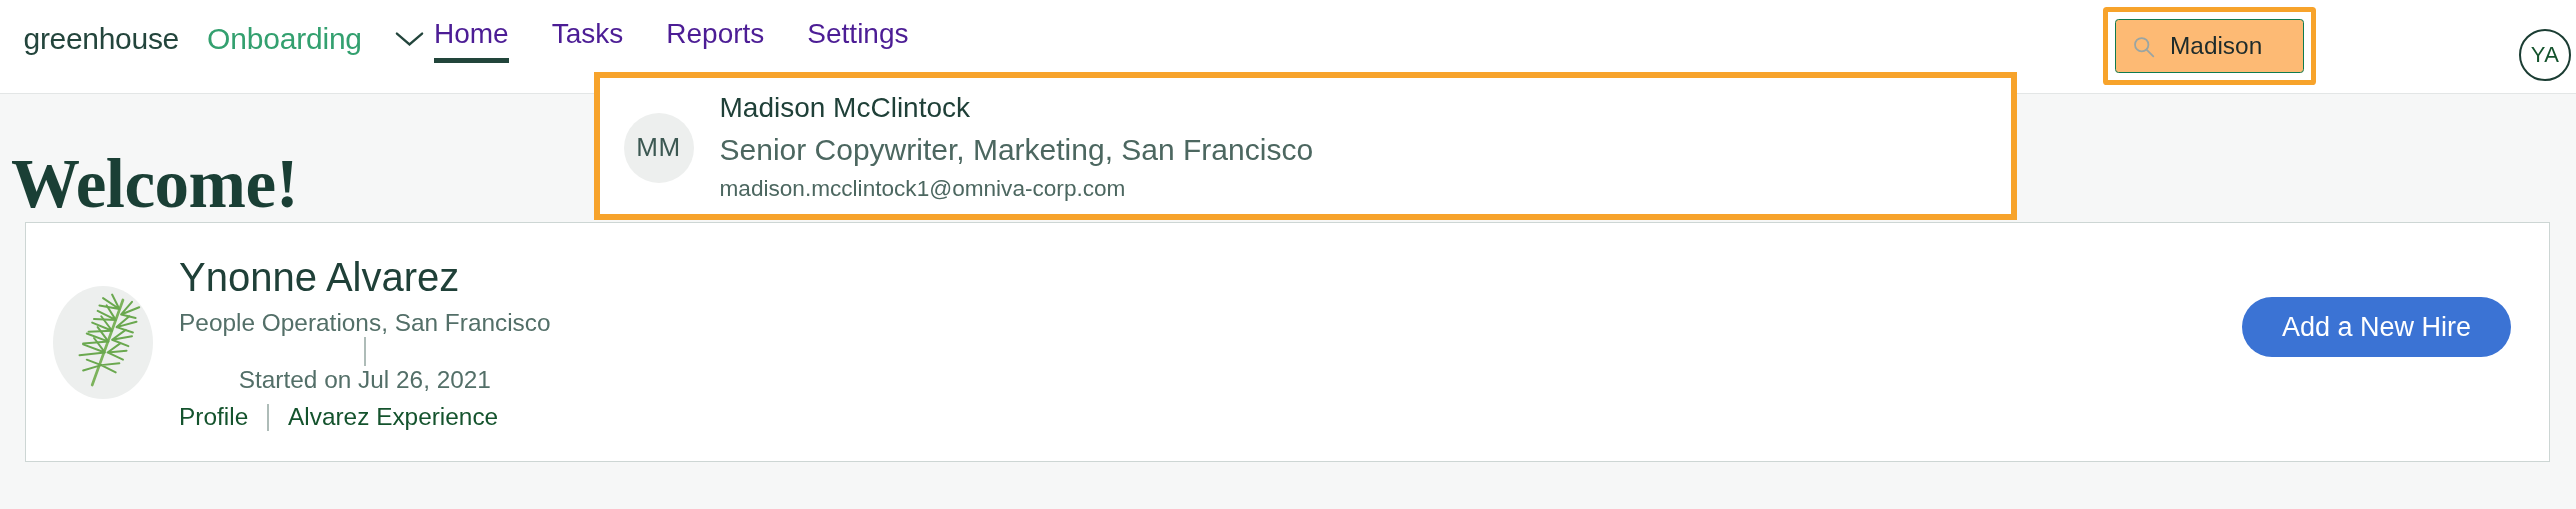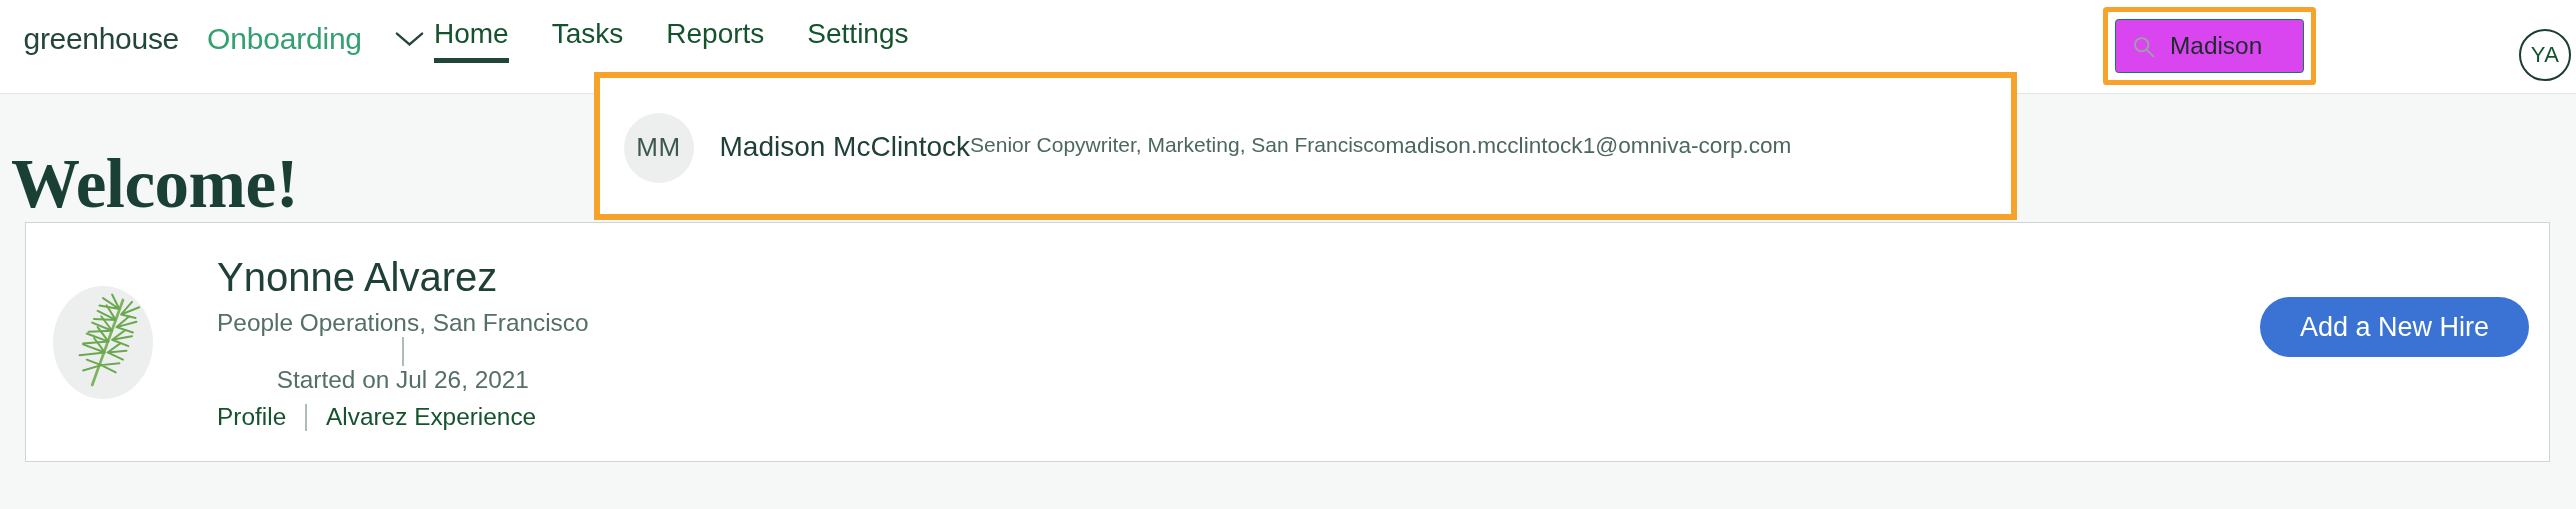--- a/index.html
+++ b/index.html
@@ -56,21 +56,21 @@
     position: absolute;
     left: 434px;
     top: 18px;
     display: flex;
     align-items: flex-start;
     gap: 43px;
   }
   .nav-item {
     position: relative;
     font-size: 28px;
-    color: #14532d;
+    color: #4c1d95;
     padding-bottom: 12.6px;
     cursor: pointer;
     white-space: nowrap;
   }
   .nav-item.active::after {
     content: "";
     position: absolute;
     left: 0; right: 0;
     bottom: 0;
     height: 4.5px;
@@ -89,21 +89,21 @@
     box-sizing: border-box;
   }
   .search-box {
     position: absolute;
     left: 2115px;
     top: 19px;
     width: 189px;
     height: 54px;
     border: 1.8px solid #0f7b4f;
     border-radius: 3.6px;
-    background: #d946ef;
+    background: #fdba74;
     box-sizing: border-box;
     display: flex;
     align-items: center;
     padding-left: 14.5px;
   }
   .search-icon {
     flex: 0 0 auto;
     display: inline-flex;
     align-items: center;
     margin-right: 14.5px;
@@ -167,31 +167,31 @@
     display: flex;
     align-items: center;
     justify-content: center;
     font-size: 26px;
     color: #3c5852;
     letter-spacing: 0.5px;
   }
   .result-text {
     margin-left: 26px;
     display: flex;
-    flex-direction: row;
+    flex-direction: column;
     justify-content: center;
   }
   .result-name {
     font-size: 28px;
     color: #1f4038;
     line-height: 1.32;
     white-space: nowrap;
   }
   .result-sub {
-    font-size: 21px;
+    font-size: 30px;
     color: #4c6760;
     line-height: 1.5;
     white-space: nowrap;
   }
   .result-email {
     font-size: 22.6px;
     color: #4c6760;
     line-height: 1.5;
     white-space: nowrap;
   }
@@ -233,21 +233,21 @@
     height: 113px;
     border-radius: 50%;
     background: #edefee;
     margin-left: 14.5px;
     display: flex;
     align-items: center;
     justify-content: center;
     overflow: hidden;
   }
   .hire-info {
-    margin-left: 64px;
+    margin-left: 26px;
     display: flex;
     flex-direction: column;
     justify-content: center;
   }
   .hire-name {
     font-size: 40px;
     color: #1f4038;
     line-height: 1.24;
     white-space: nowrap;
   }
@@ -279,21 +279,21 @@
   }
   .link-sep {
     width: 1.8px;
     height: 27px;
     background: #aebcb8;
     margin: 0 19px;
   }
 
   .add-hire-btn {
     position: absolute;
-    right: 20px;
+    right: 38px;
     top: 74px;
     height: 60px;
     padding: 0 40px;
     background: #3b73d4;
     color: #ffffff;
     border: none;
     border-radius: 30px;
     font-family: "Liberation Sans", sans-serif;
     font-size: 27px;
     cursor: pointer;

